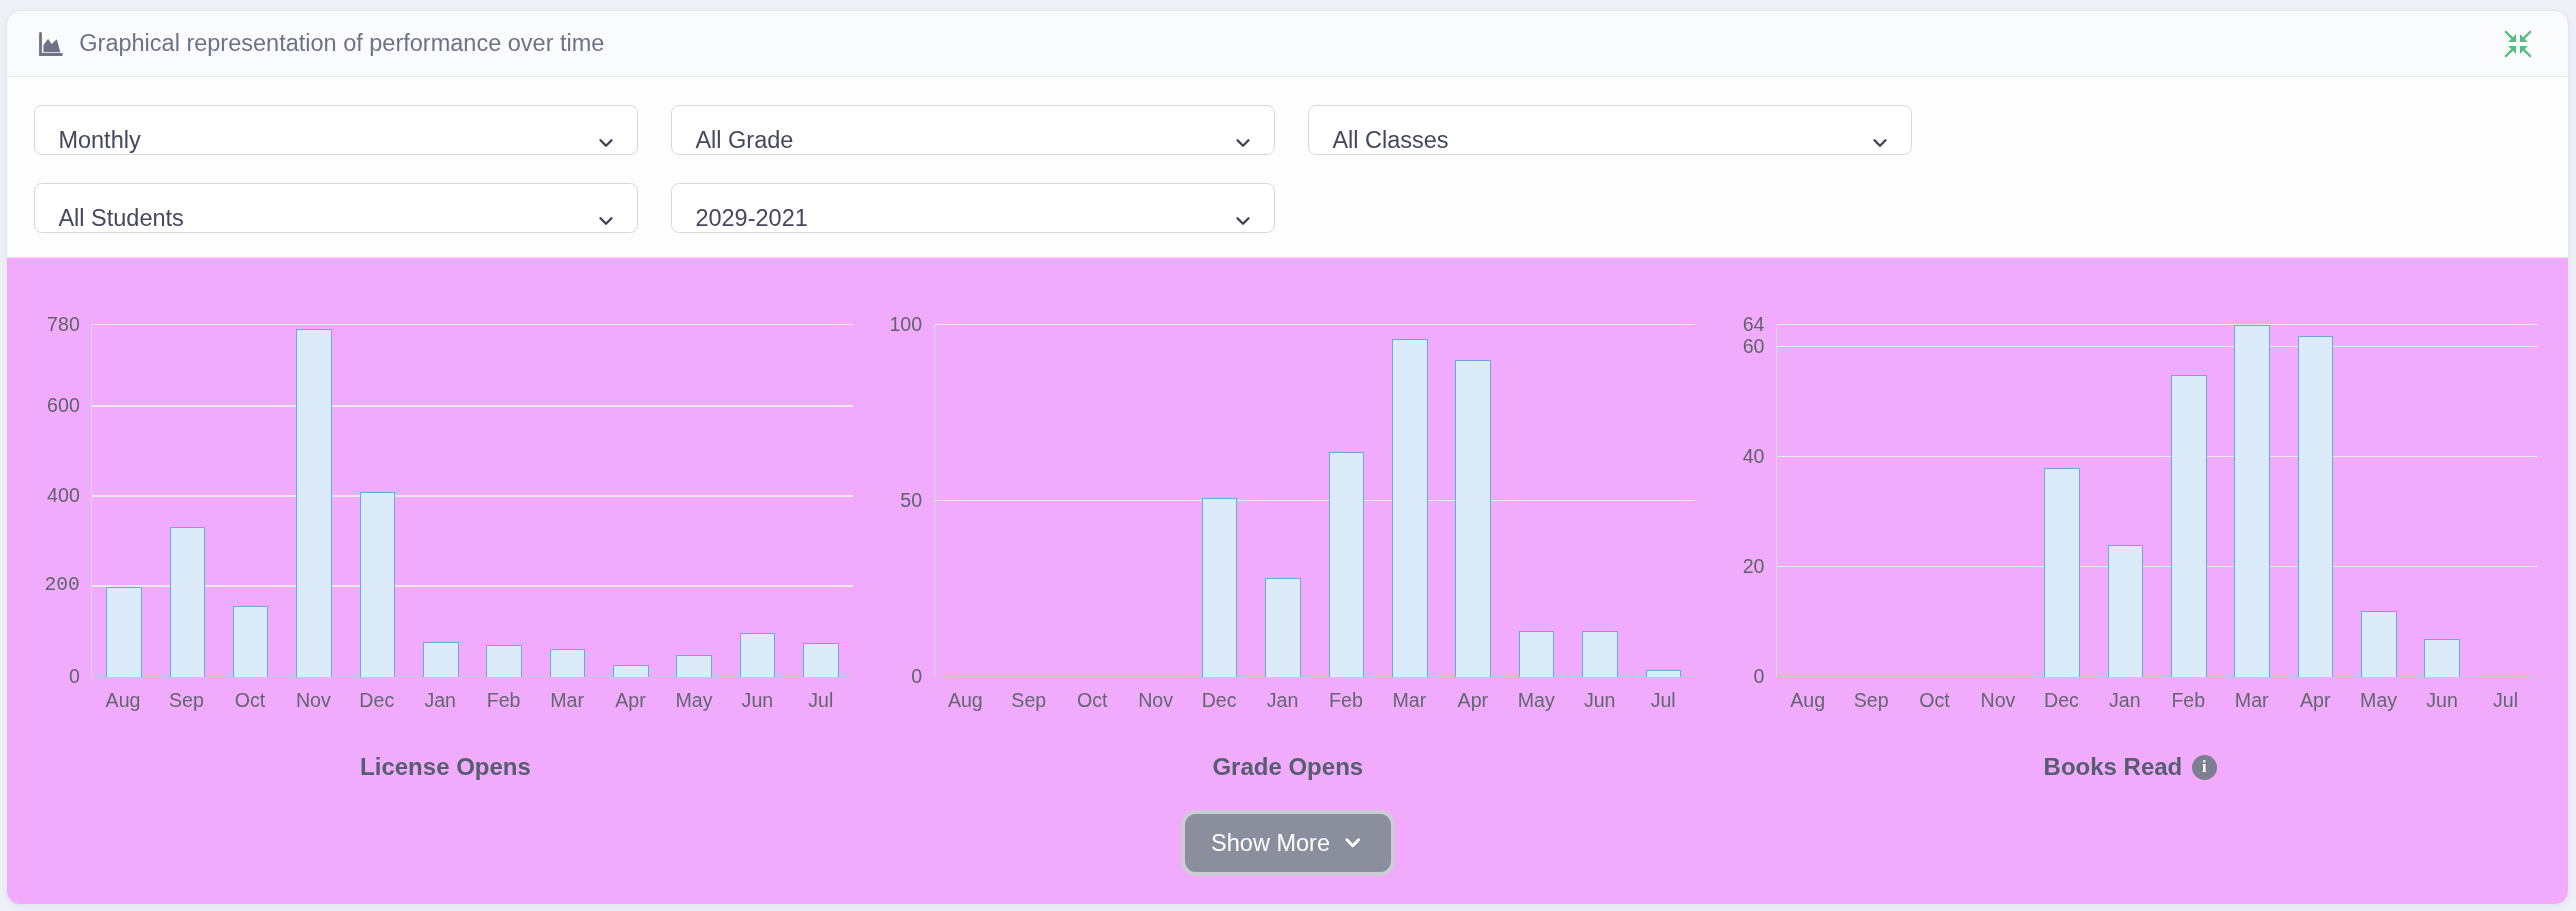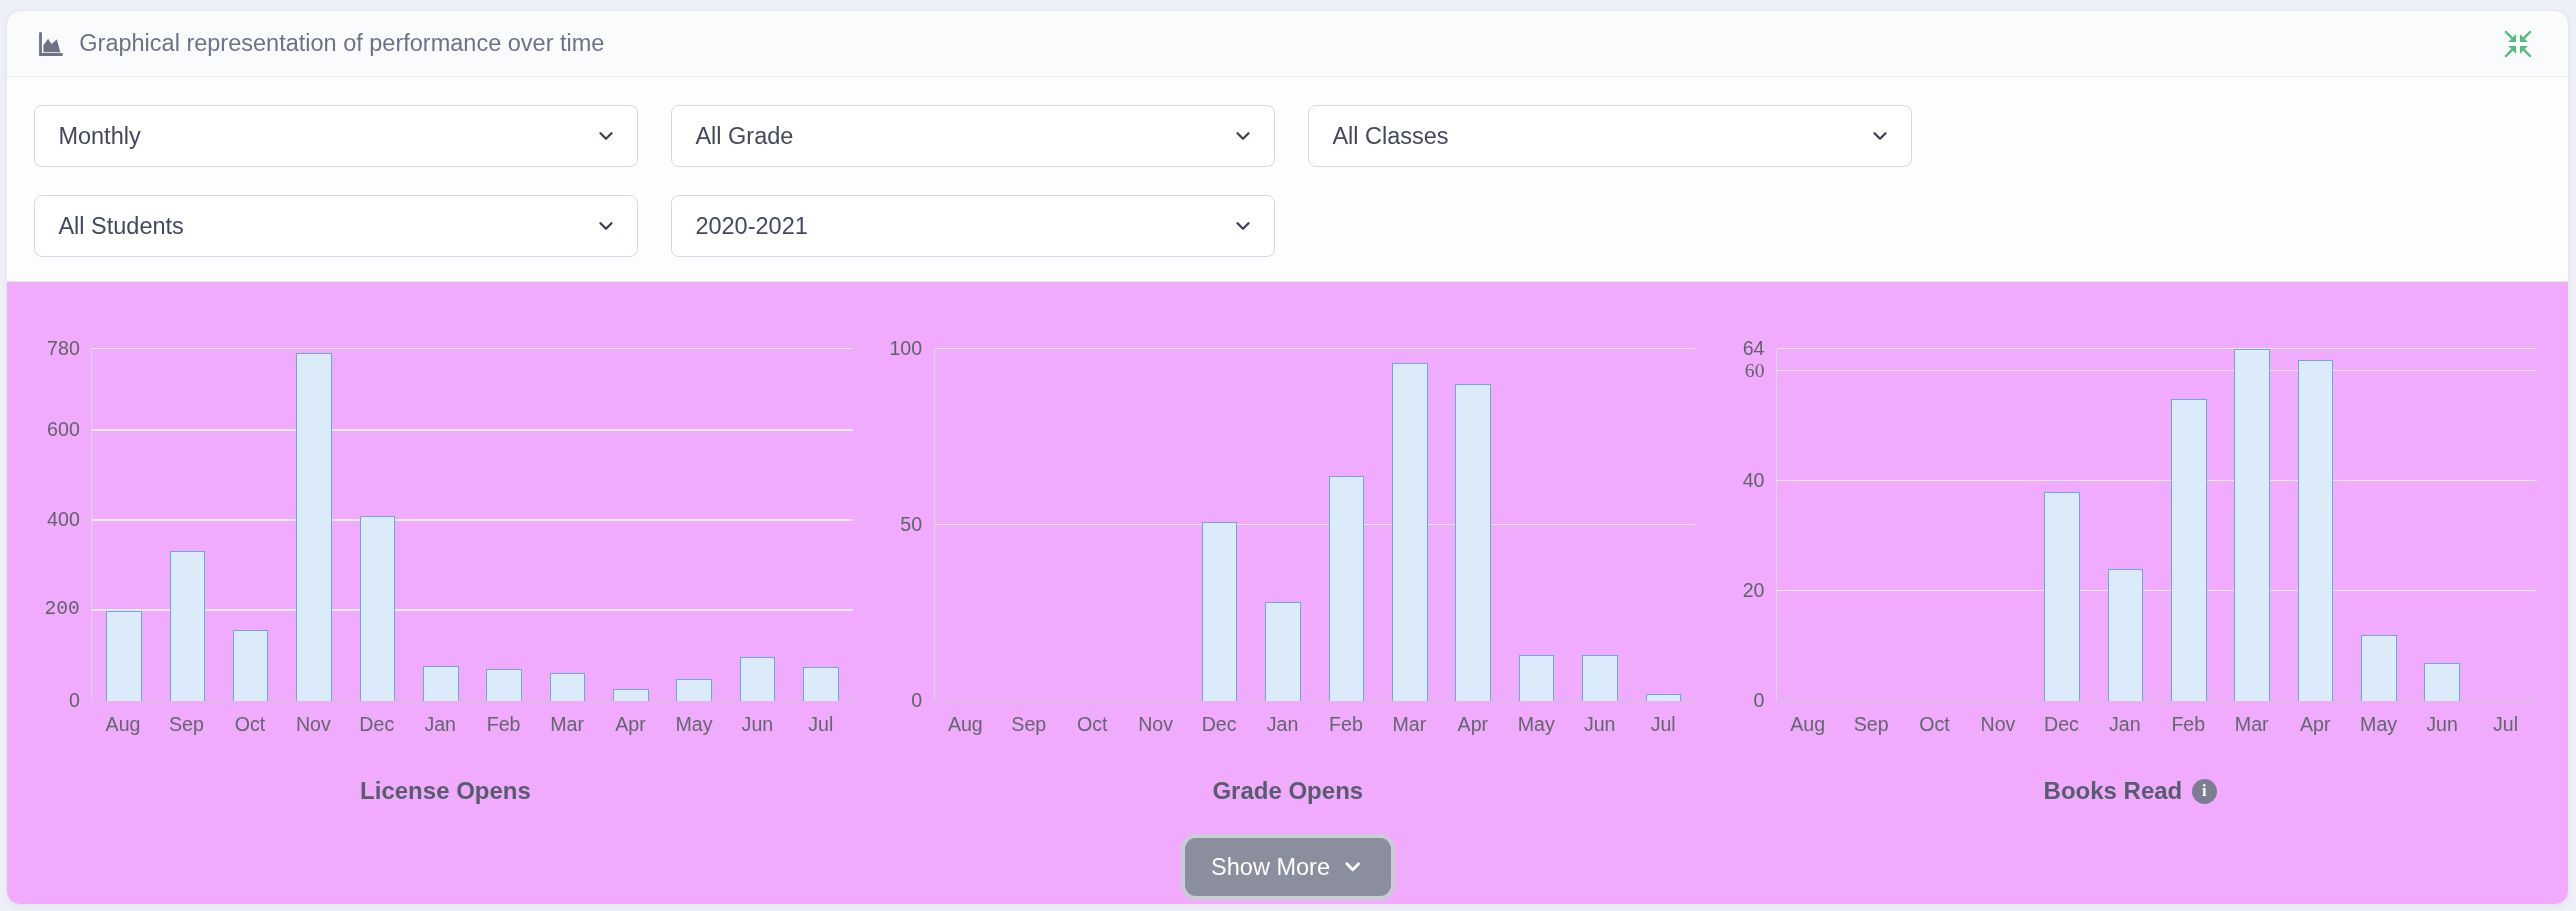--- a/index.html
+++ b/index.html
@@ -33,25 +33,25 @@
   .compress-btn svg { width: 34px; height: 34px; display: block; }
   
   .filters {
     padding: 28px 26.6px 23.5px 26.6px;
     display: flex; flex-direction: column; gap: 28px;
     border-bottom: 1.6px solid #e4e6ef;
     background: #fdfdfe;
   }
   .filter-row { display: flex; gap: 33px; }
   .dropdown {
-    width: 604px; height: 62px;
+    width: 604px; height: 50px;
     background: #fff;
     border: 1.6px solid #d5d8e4;
     border-radius: 7.8px;
-    display: flex; align-items: center; justify-content: space-between;
+    display: flex; align-items: flex-end; justify-content: space-between;
     padding: 0 20.3px 0 23.5px;
     font-size: 23.5px; color: #43485c;
     cursor: pointer;
   }
   .dropdown svg { width: 22px; height: 22px; }
   
   .charts { display: flex; padding: 67px 17px 0 17px; }
   .chart-block { width: 843px; }
   .chart-area {
     position: relative;
@@ -165,21 +165,21 @@
       </div>
     </div>
     <div class="filter-row">
       <div class="dropdown">
         <span>All Students</span>
         <svg viewBox="0 0 24 24" fill="none" stroke="#3f4354" stroke-width="2.6" stroke-linecap="round" stroke-linejoin="round">
             <polyline points="6 9 12 15 18 9"></polyline>
           </svg>
       </div>
       <div class="dropdown">
-        <span>2020-2021</span>
+        <span>2029-2021</span>
         <svg viewBox="0 0 24 24" fill="none" stroke="#3f4354" stroke-width="2.6" stroke-linecap="round" stroke-linejoin="round">
             <polyline points="6 9 12 15 18 9"></polyline>
           </svg>
       </div>
     </div>
   </div>
 
   <div class="charts">
     <div class="chart-block">
       <div class="chart-area">
@@ -309,21 +309,21 @@
     </div>
     <div class="chart-block">
       <div class="chart-area">
           <div class="gridline zero" style="bottom: calc(0% - 0.8px);"></div>
           <span class="ytick" style="bottom: calc(0% - 11.7px);">0</span>
           <div class="gridline" style="bottom: calc(31.25% - 0.8px);"></div>
           <span class="ytick" style="bottom: calc(31.25% - 11.7px);">20</span>
           <div class="gridline" style="bottom: calc(62.5% - 0.8px);"></div>
           <span class="ytick" style="bottom: calc(62.5% - 11.7px);">40</span>
           <div class="gridline" style="bottom: calc(93.75% - 0.8px);"></div>
-          <span class="ytick" style="bottom: calc(93.75% - 11.7px); font-family: Liberation Serif, serif;">60</span>
+          <span class="ytick" style="bottom: calc(93.75% - 11.7px);">60</span>
           <div class="gridline" style="bottom: calc(100% - 0.8px);"></div>
           <span class="ytick" style="bottom: calc(100% - 11.7px);">64</span>
           <div class="bars-row">
             <div class="bar-slot"></div>
             <div class="bar-slot"></div>
             <div class="bar-slot"></div>
             <div class="bar-slot"></div>
             <div class="bar-slot">
               <div class="bar" style="height: 209px;"></div>
             </div>

